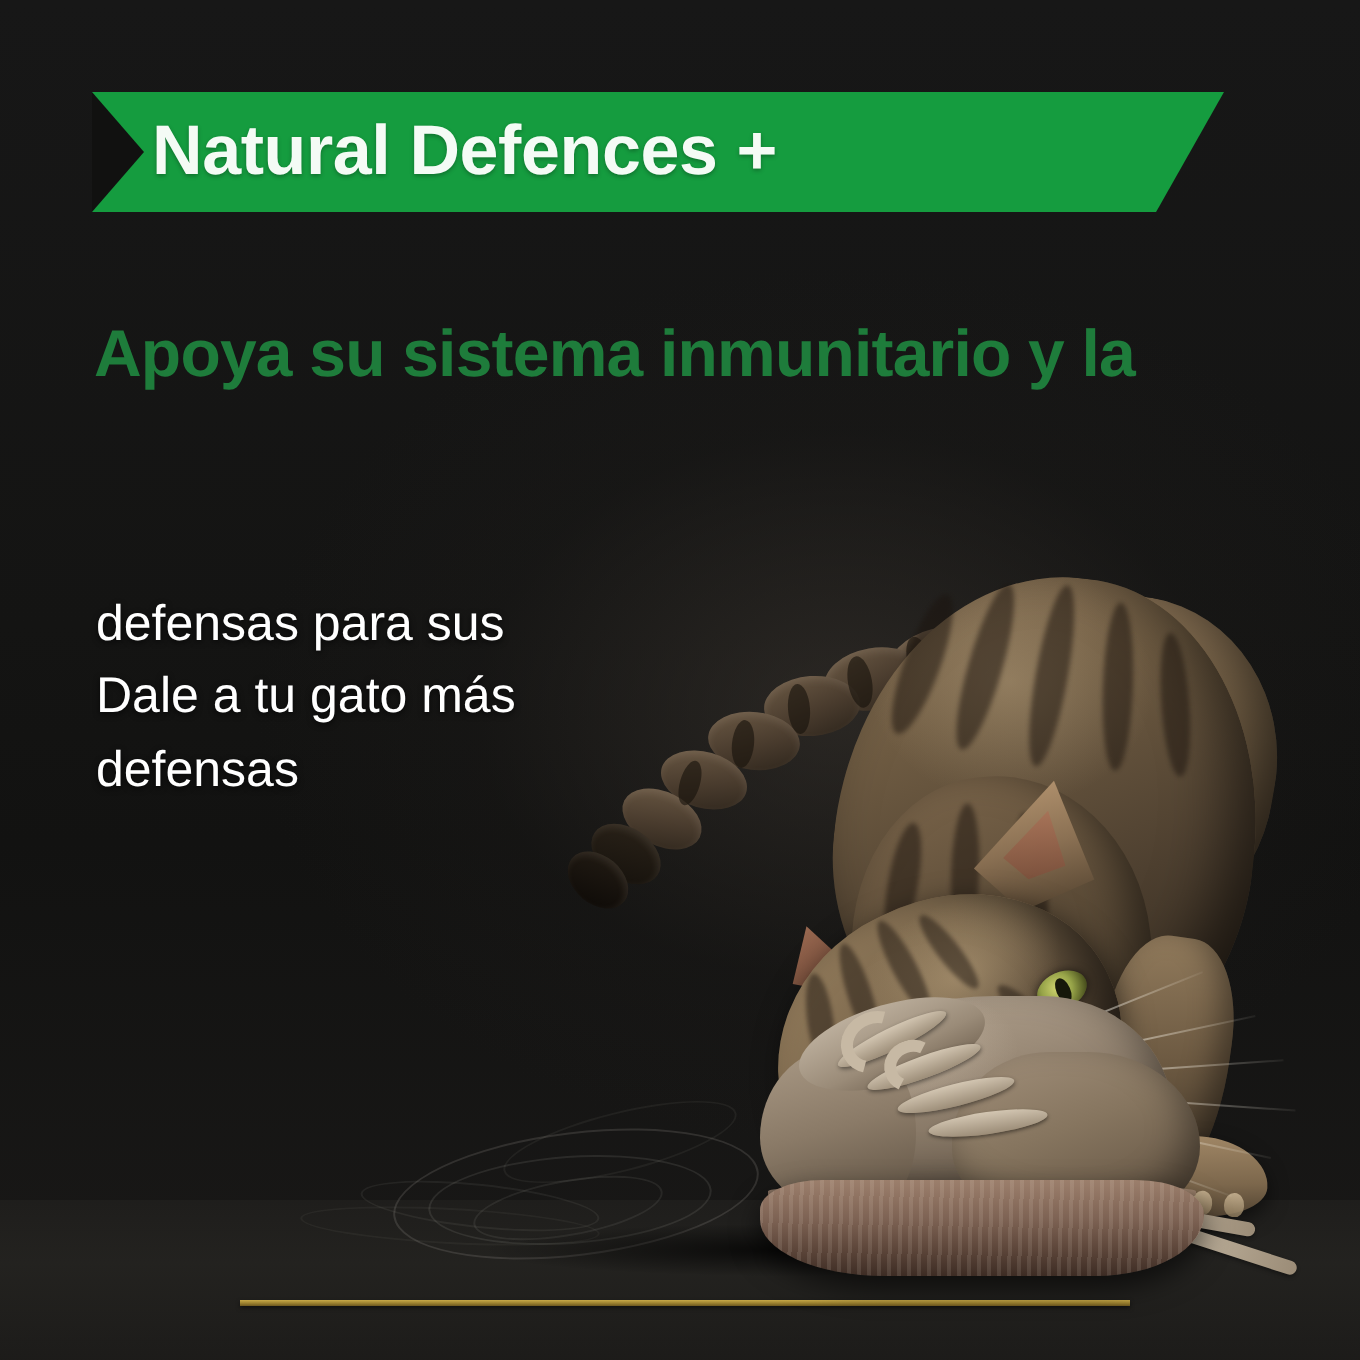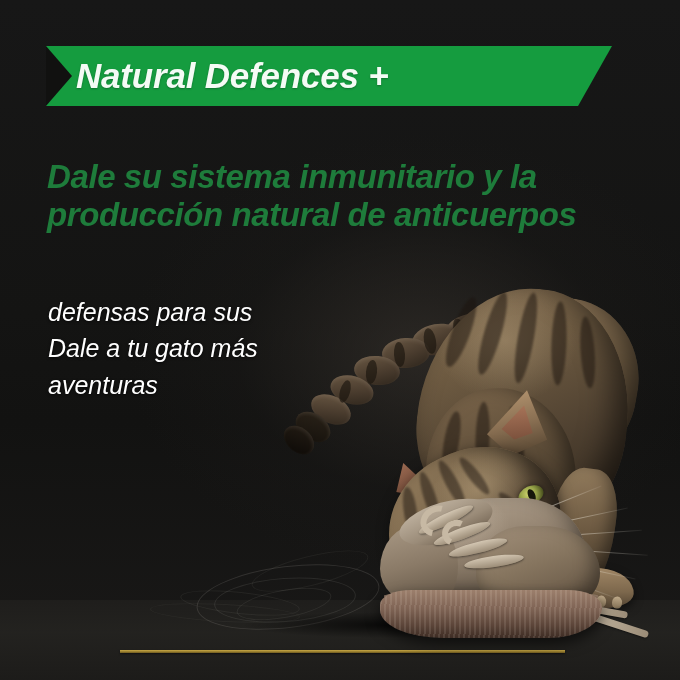--- a/index.html
+++ b/index.html
@@ -324,21 +324,21 @@
     position:absolute; left:-6px; top:332px;
     width:300px; height:26px;
     border-radius:50%;
     background:radial-gradient(ellipse at center, rgba(0,0,0,.72) 0%, rgba(0,0,0,0) 72%);
     z-index:9;
   }
 </style>
 </head>
 <body>
 
-<div id="ad" style="--green: #159c3f; --head: #1e7c3b; background: rgb(20, 20, 20); font-style: italic;">
+<div id="ad" style="--green: #159c3f; --head: #1e7c3b; background: rgb(20, 20, 20);">
 
   <div class="bg-grad"></div>
   <div class="floor"></div>
 
   <div class="scuff s1"></div>
   <div class="scuff s2"></div>
   <div class="scuff s3"></div>
   <div class="scuff s4"></div>
   <div class="scuff s5"></div>
   <div class="scuff s6"></div>
@@ -442,25 +442,24 @@
       <div class="sole-welt"></div>
       <div class="shoe-sole"></div>
     </div>
   </div>
 
   <div class="banner"></div>
   <div class="banner-notch"></div>
   <div class="banner-text" style="color: rgb(244, 251, 245);">Natural Defences +</div>
 
   <div class="headline">
-    <div>Dale su sistema inmunitario y la</div>
-    <div>producción natural de anticuerpos</div>
+    <div>Apoya su sistema inmunitario y la</div>
   </div>
 
   <div class="body-copy" style="color: rgb(255, 255, 255);">
     <div>defensas para sus</div>
     <div>Dale a tu gato más</div>
-    <div>aventuras</div>
+    <div>defensas</div>
   </div>
 
   <div class="gold-rule"></div>
 
 </div>
 
 </body></html>

